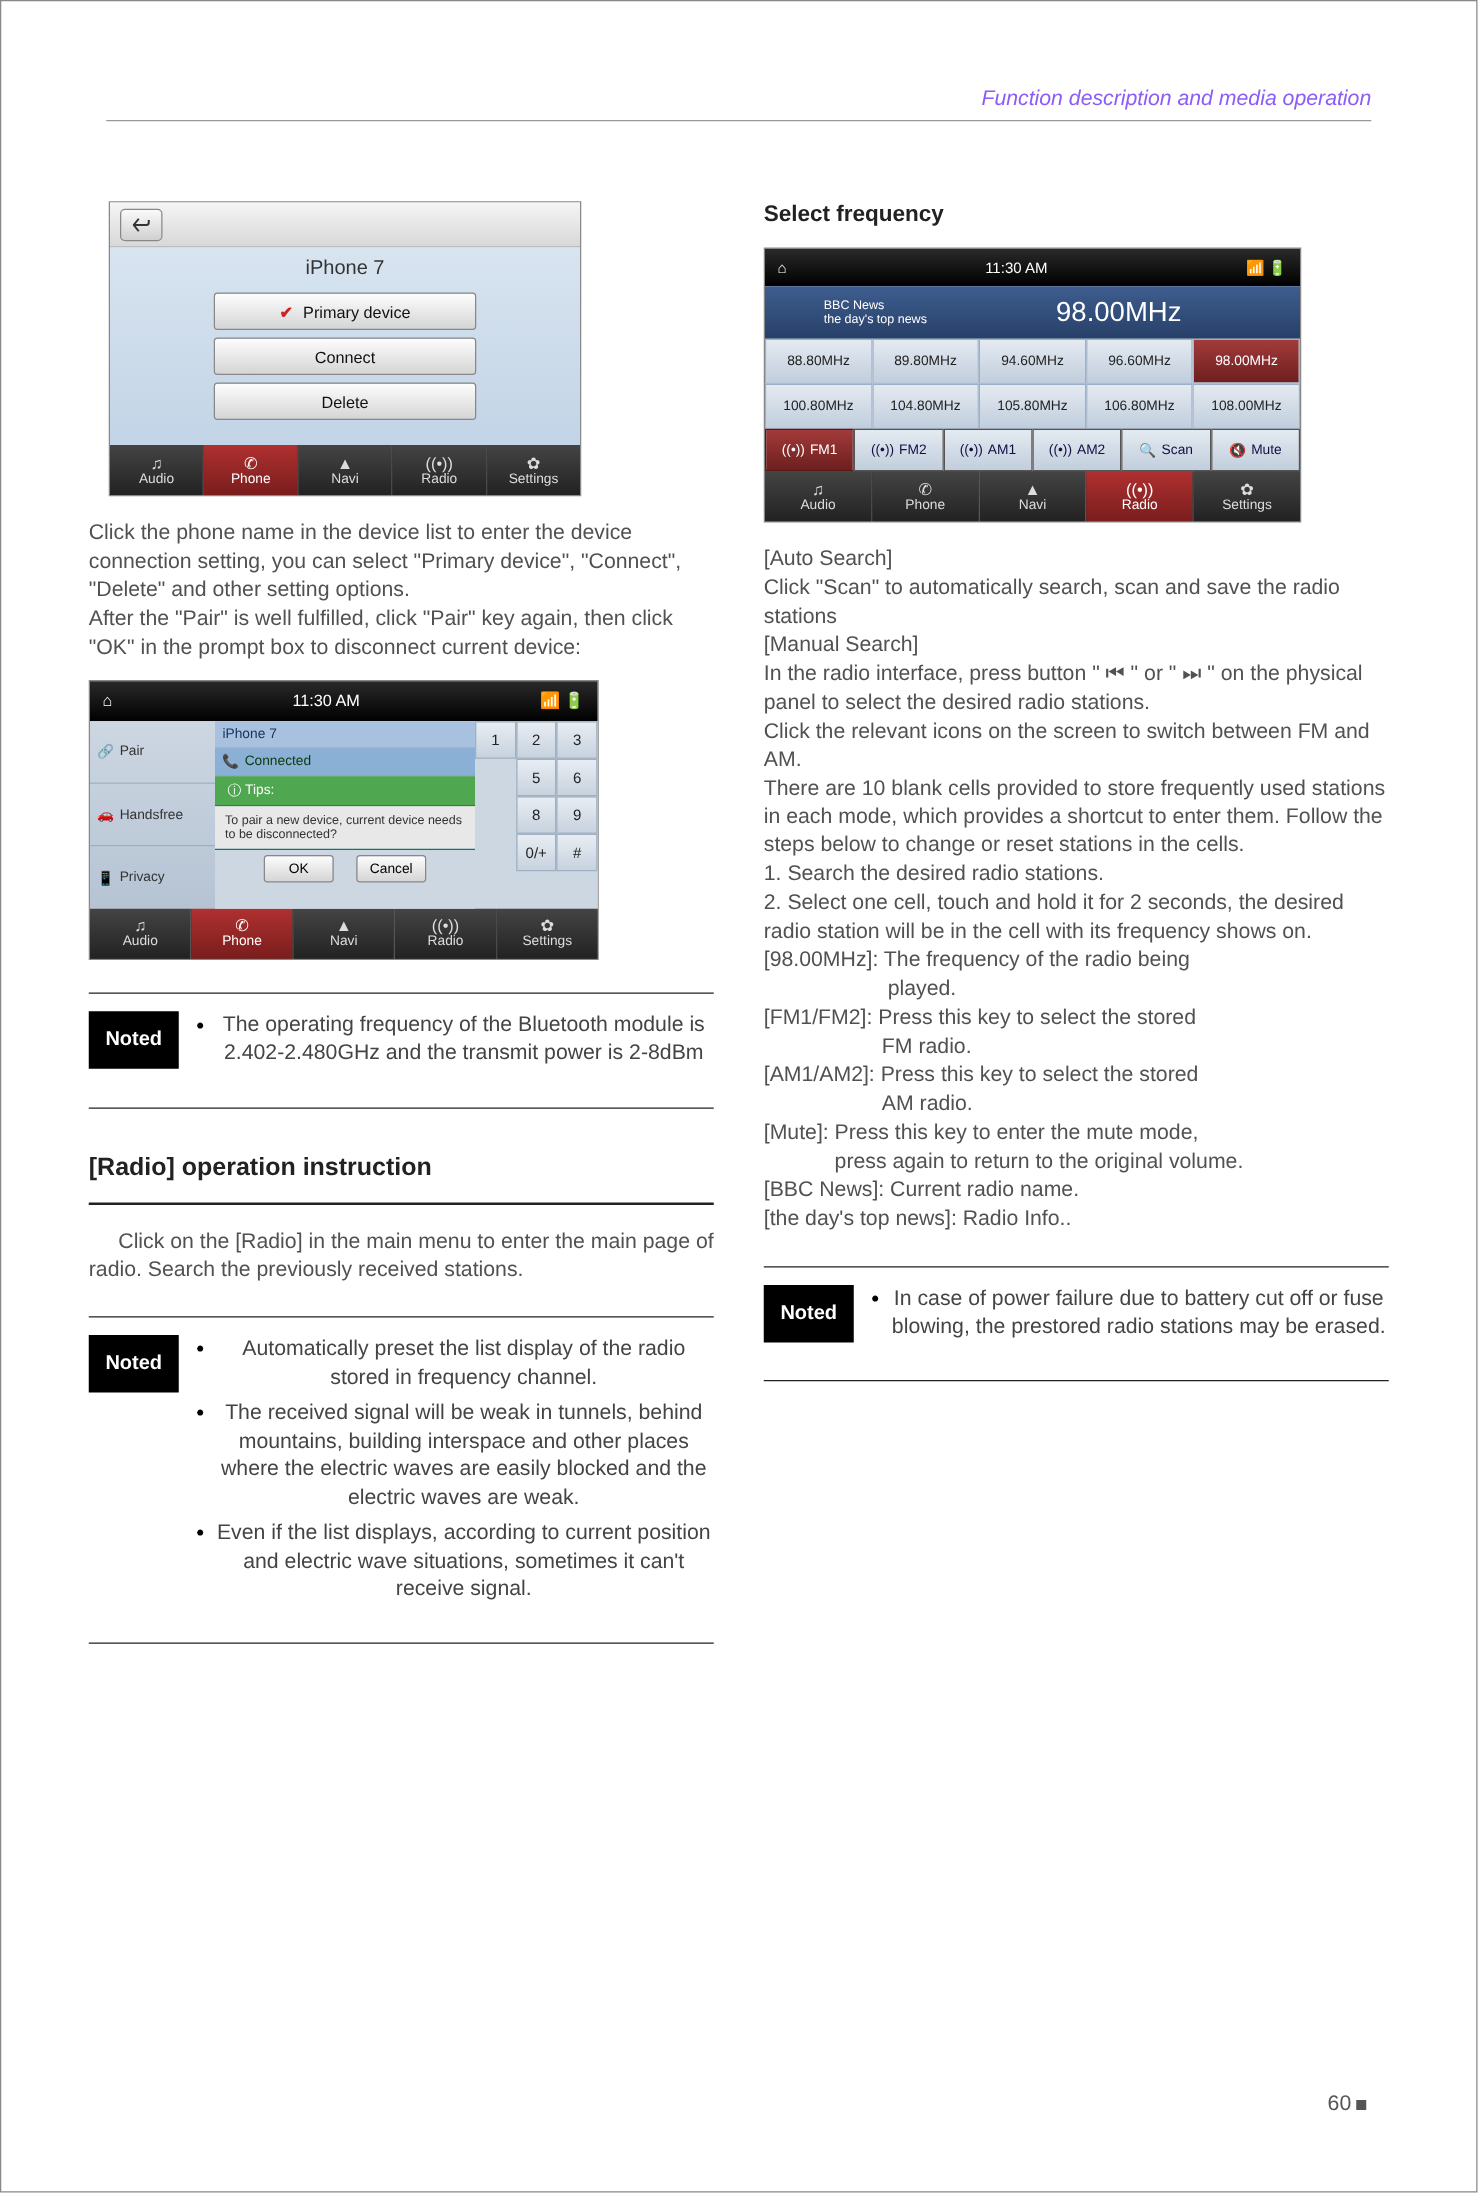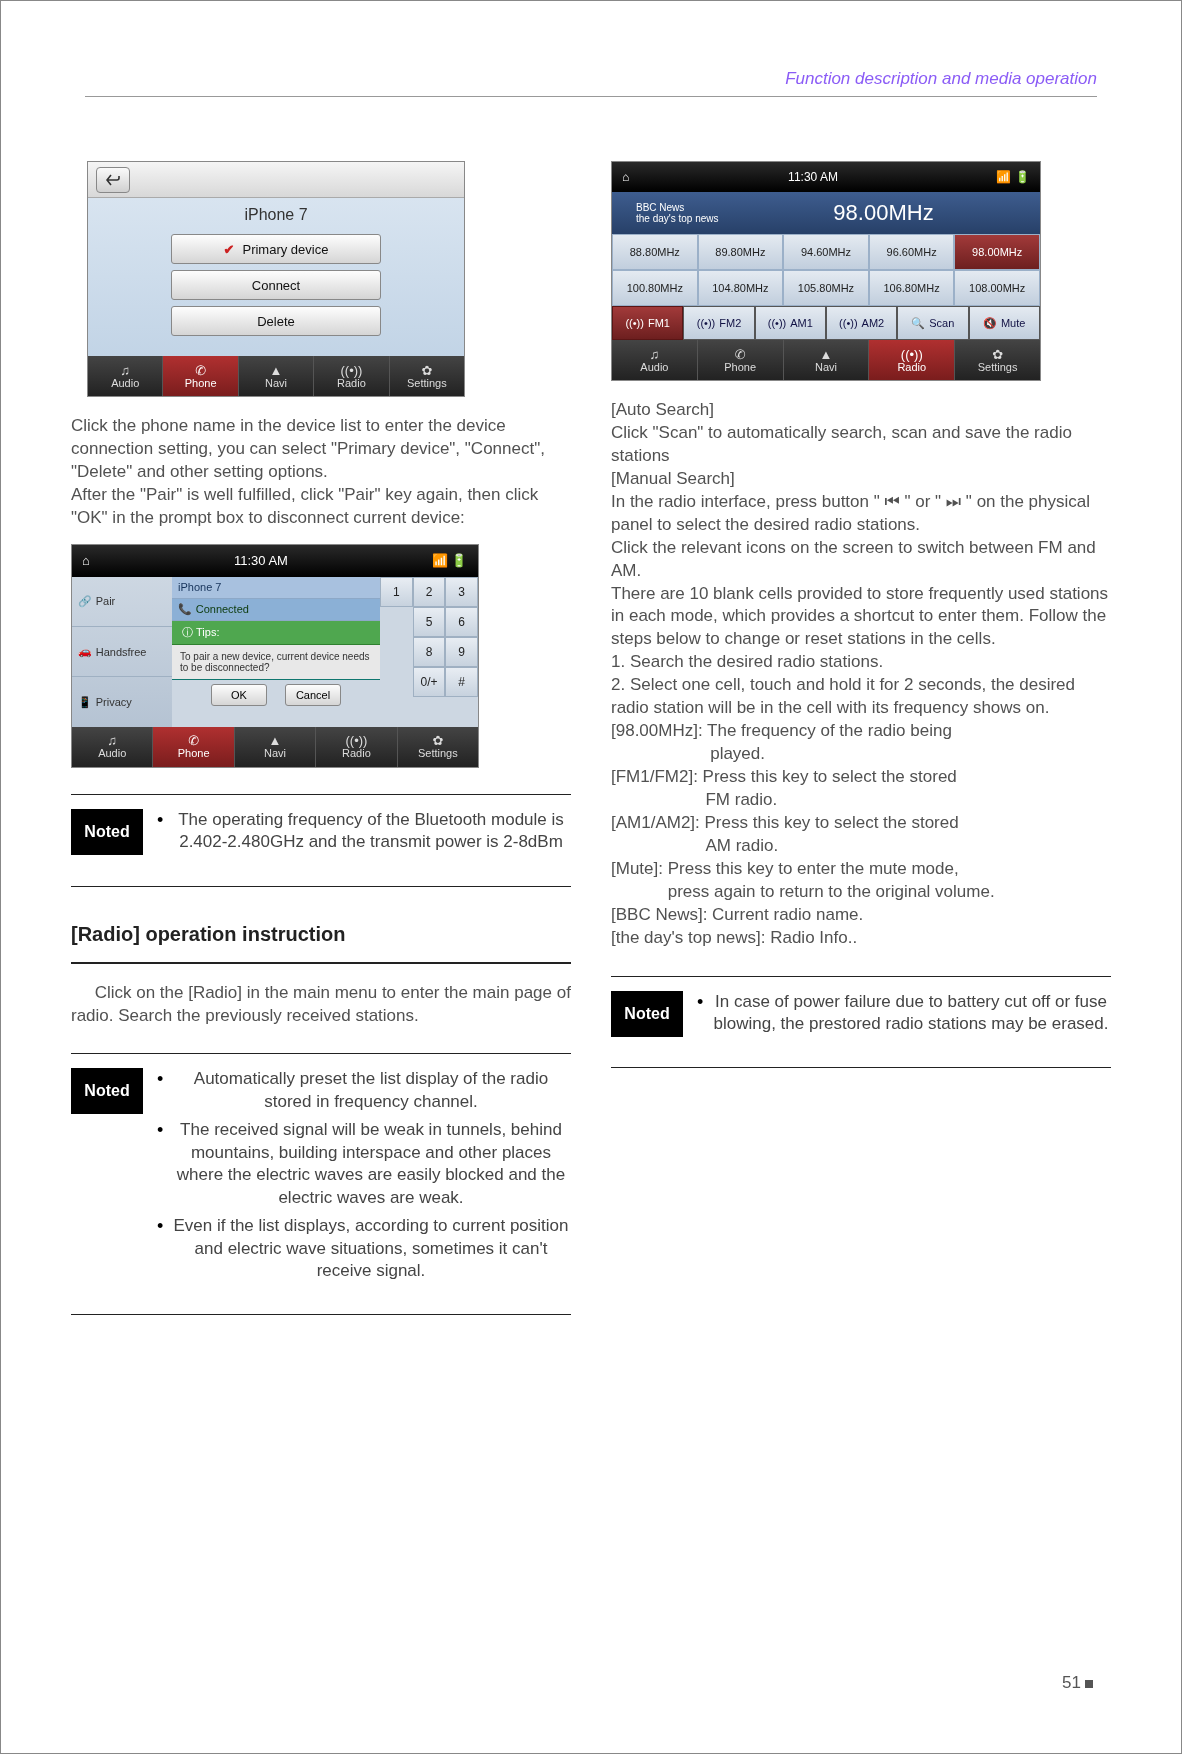--- a/index.html
+++ b/index.html
@@ -136,21 +136,21 @@
   
   .sec-h{font-size:20px;font-weight:bold;color:#222;margin:36px 0 16px 0;}
   .sec-rule{border-top:2px solid #222;margin-bottom:18px;}
   .sub-h{font-size:19px;color:#555;margin-bottom:18px;}
   
   .rcol-h{font-size:18px;font-weight:bold;color:#222;margin-bottom:16px;}
   
   .shot3{width:430px;margin-left:0;}
   .s3-top{height:30px;background:linear-gradient(#2a2a2a,#000);color:#fff;display:flex;align-items:center;justify-content:space-between;padding:0 10px;font-size:12px;}
   .s3-banner{height:42px;display:flex;background:linear-gradient(#3e5d8f,#274068);color:#fff;}
-  .s3-b-left{width:115px;display:flex;flex-direction:column;justify-content:center;padding-left:24px;font-size:10px;}
+  .s3-b-left{width:115px;display:flex;flex-direction:column;justify-content:center;padding-left:24px;font-size:10px;margin-left:23px;}
   .s3-b-right{flex:1;display:flex;align-items:center;justify-content:center;font-size:22px;font-weight:500;}
   .freq-grid{display:grid;grid-template-columns:repeat(5,1fr);}
   .freq-cell{height:36px;border:1px solid #9bb0c8;display:flex;align-items:center;justify-content:center;font-size:11px;background:linear-gradient(#e4eaf1,#c1cedd);color:#222;text-align:right;}
   .freq-cell.sel{background:linear-gradient(#a23a3a,#6d1f1f);color:#fff;}
   .band-row{display:flex;height:34px;}
   .band-c{flex:1;display:flex;align-items:center;justify-content:center;gap:4px;font-size:11px;border:1px solid #555;background:linear-gradient(#e4eaf1,#c1cedd);color:#114;}
   .band-c.active{background:linear-gradient(#a23a3a,#6d1f1f);color:#fff;border-color:#5a1515;}
   .pagenum{position:absolute;bottom:60px;right:88px;font-size:17px;color:#555;}
   .pagenum .sq{display:inline-block;width:8px;height:8px;background:#555;margin-left:4px;vertical-align:baseline;}
   svg{display:inline-block;vertical-align:middle;}
@@ -313,20 +313,21 @@
             <li>The received signal will be weak in tunnels, behind mountains, building interspace and other places where the electric waves are easily blocked and the electric waves are weak.</li>
             <li>Even if the list displays, according to current position and electric wave situations, sometimes it can't receive signal.</li>
           </ul>
         </div>
       </div>
       <div class="hr"></div>
 
     </div>
 
     <div class="col">
+      <div class="rcol-h">Select frequency</div>
 
       <div class="screenshot shot3">
         <div class="s3-top">
           <span>⌂</span>
           <span>11:30 AM</span>
           <span>📶 🔋</span>
         </div>
         <div class="s3-banner">
           <div class="s3-b-left">
             <span>BBC News</span>
@@ -422,13 +423,13 @@
           <ul>
               <li>In case of power failure due to battery cut off or fuse blowing, the prestored radio stations may be erased.</li>
             </ul>
         </div>
       </div>
       <div class="hr"></div>
     </div>
   </div>
 </div>
 
-<div class="pagenum"><span>51</span><span class="sq"></span></div>
+<div class="pagenum"><span>60</span><span class="sq"></span></div>
 
 </body></html>

